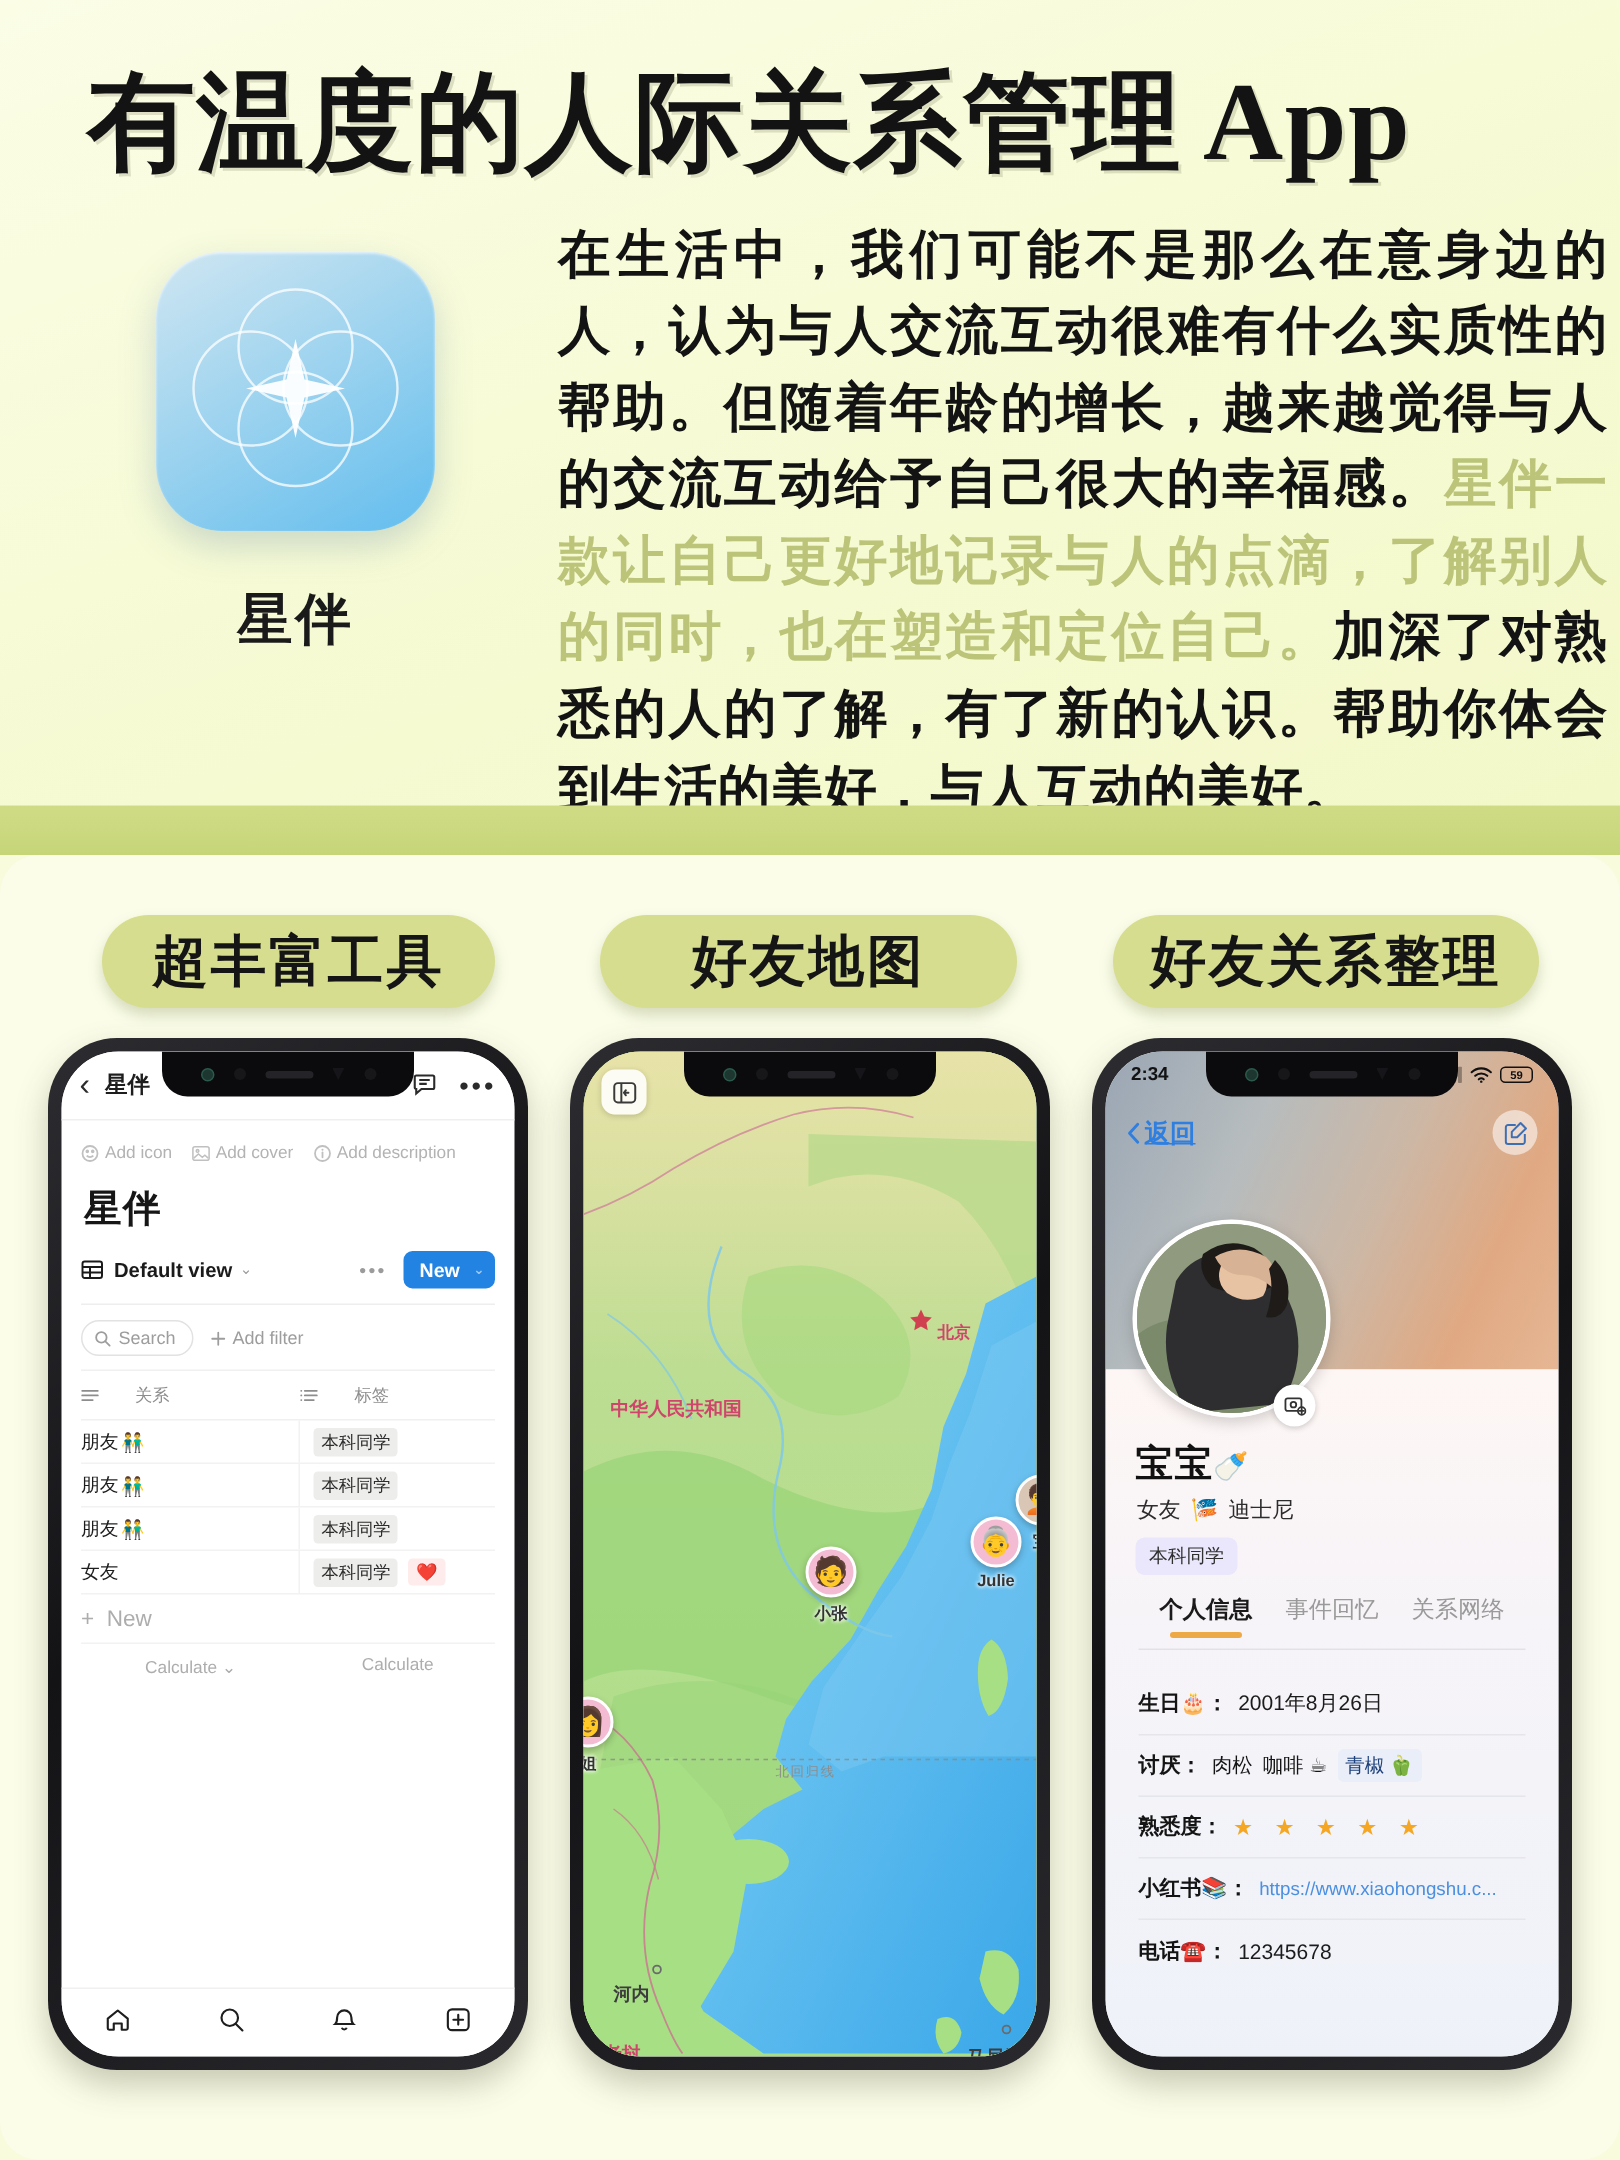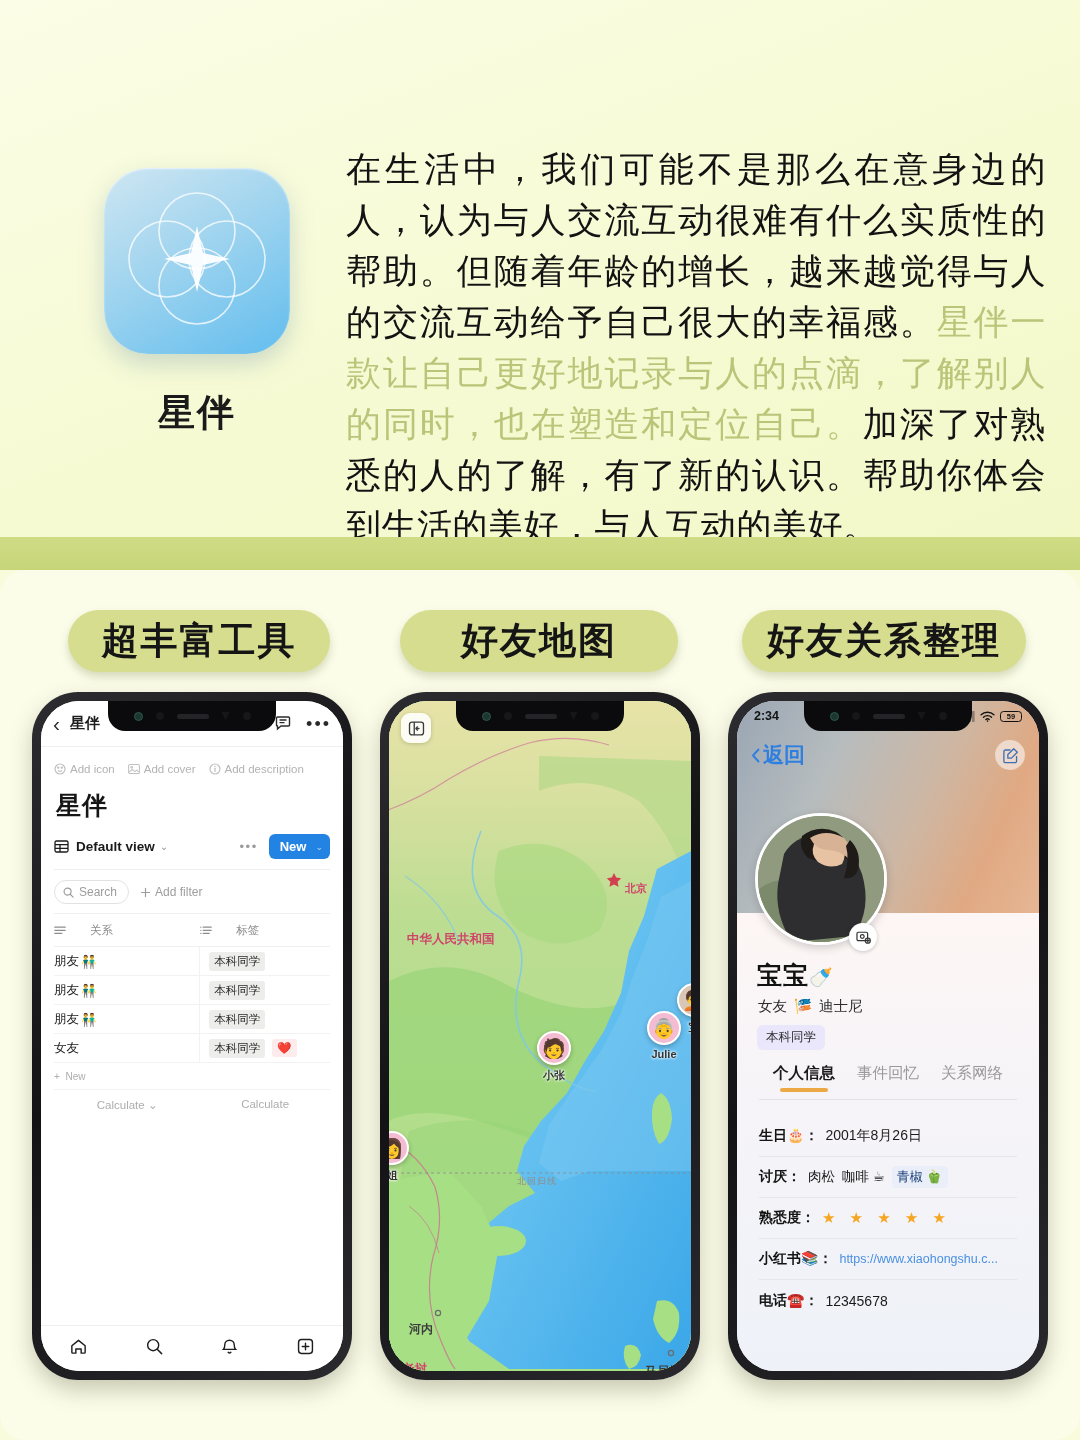--- a/index.html
+++ b/index.html
@@ -39,23 +39,23 @@
   }
   .appicon svg { position: absolute; left: 0; top: 0; }
   .appname {
     margin-top: 34px;
     font-family: "Liberation Sans", sans-serif;
     font-weight: 700; font-size: 37px; color: #1a1a1a;
     letter-spacing: 2px;
   }
 
   .hero-para {
-    position: absolute; left: 346px; top: 144px; width: 700px;
+    position: absolute; left: 372px; top: 144px; width: 700px;
     font-family: "Liberation Serif","DejaVu Serif", serif;
-    font-weight: 400;
+    font-weight: 700;
     font-size: 35px; line-height: 51px;
     color: #131313;
     text-align: justify;
     letter-spacing: .5px;
   }
   .hero-para .hl { color: #bcc47a; }
 
   
   .divider {
     position: absolute; left: 0; top: 537px; width: 1080px; height: 33px;
@@ -146,21 +146,21 @@
   .n-addfilter { color: #9d9d9d; font-size: 12px; display: flex; align-items: center; gap: 4px; }
 
   .n-colhead { display: flex; padding: 9px 0 8px 0; border-bottom: 1px solid #f0f0f0; }
   .n-colhead .c { display: flex; align-items: center; gap: 24px; font-size: 11.5px; color: #8d8d8d; }
   .n-c1 { width: 53%; }
   .n-row { display: flex; align-items: center; height: 29px; border-bottom: 1px solid #f2f2f2; }
   .n-cell1 { width: 53%; font-size: 12.5px; color: #1d1d1d; display: flex; align-items: center; gap: 2px; border-right: 1px solid #f2f2f2; height: 100%;}
   .n-cell2 { flex: 1; display: flex; align-items: center; gap: 7px; padding-left: 9px; }
   .n-tag { background: #ededeb; border-radius: 3px; font-size: 11.5px; color: #2c2c2c; padding: 2px 5px; }
   .n-tag.red { background: #fdeceb; }
-  .n-newrow { color: #adadad; font-size: 10px; padding: 8px 0 7px 0; border-bottom: 1px solid #f2f2f2; }
+  .n-newrow { color: #adadad; font-size: 15px; padding: 8px 0 7px 0; border-bottom: 1px solid #f2f2f2; }
   .n-calc { display: flex; padding-top: 8px; font-size: 11.5px; color: #adadad; }
   .n-calc .a { width: 53%; text-align: center; }
   .n-calc .b { flex: 1; text-align: center; }
   .n-tabbar {
     position: absolute; left: 0; bottom: 0; width: 100%; height: 46px;
     border-top: 1px solid #f0f0f0; background: #fff;
     display: flex; align-items: center; justify-content: space-around; color: #1e1e1e;
   }
 
   
@@ -193,21 +193,21 @@
   .p-batt {
     border: 1.3px solid #111; border-radius: 3.5px; width: 22px; height: 11px;
     font-size: 7.5px; display: flex; align-items: center; justify-content: center;
     font-weight: 700; color: #111;
   }
   .p-cover {
     position: absolute; left: 0; top: 0; width: 100%; height: 212px;
     background: linear-gradient(115deg,#9aa6b4 0%,#b6bcbe 30%,#cdb7a4 58%,#e0a983 80%,#e6b694 100%);
   }
   .p-nav { position: absolute; left: 0; top: 36px; width: 100%; height: 36px; display: flex; align-items: center; padding: 0 14px; z-index: 30;}
-  .p-back { color: #2f7fe0; font-size: 21px; font-weight: 600; display: flex; align-items: center; gap: 3px; }
+  .p-back { color: #2f7fe0; font-size: 17px; font-weight: 600; display: flex; align-items: center; gap: 3px; text-decoration: underline; }
   .p-edit {
     margin-left: auto; width: 30px; height: 30px; border-radius: 50%;
     background: rgba(255,255,255,.55); display: flex; align-items: center; justify-content: center;
   }
   .p-sheet {
     position: absolute; left: 0; top: 212px; width: 100%; bottom: 0;
     background: linear-gradient(180deg,#fdf6f4 0%,#f7f4f8 35%,#eef2f8 100%);
   }
   .p-avatar {
     position: absolute; left: 18px; top: 112px; width: 132px; height: 132px; border-radius: 50%;
@@ -250,20 +250,23 @@
   .p-link { color: #4a8fe0; font-size: 12.5px; white-space: nowrap; overflow: hidden; text-overflow: ellipsis; }
   .p-stars { color: #f5a623; font-size: 15px; letter-spacing: 5px; }
   .p-chip { background: #e9eef8; border-radius: 4px; padding: 2px 5px; font-size: 13px; color: #1c3f7a; }
   .p-chipplain { font-size: 13.5px; }
 </style>
 </head>
 <body>
 
 <div class="hero">
 
+  <div class="hero-title">
+    <span>有温度的人际关系管理</span><span class="en">App</span>
+  </div>
 
   <div class="appicon-wrap">
     <div class="appicon">
       <svg width="186" height="186" viewBox="0 0 186 186">
         <g fill="none" stroke="rgba(255,255,255,.75)" stroke-width="1.6">
           <circle cx="93" cy="63" r="38"></circle>
           <circle cx="93" cy="118" r="38"></circle>
           <circle cx="63" cy="91" r="38"></circle>
           <circle cx="123" cy="91" r="38"></circle>
         </g>

